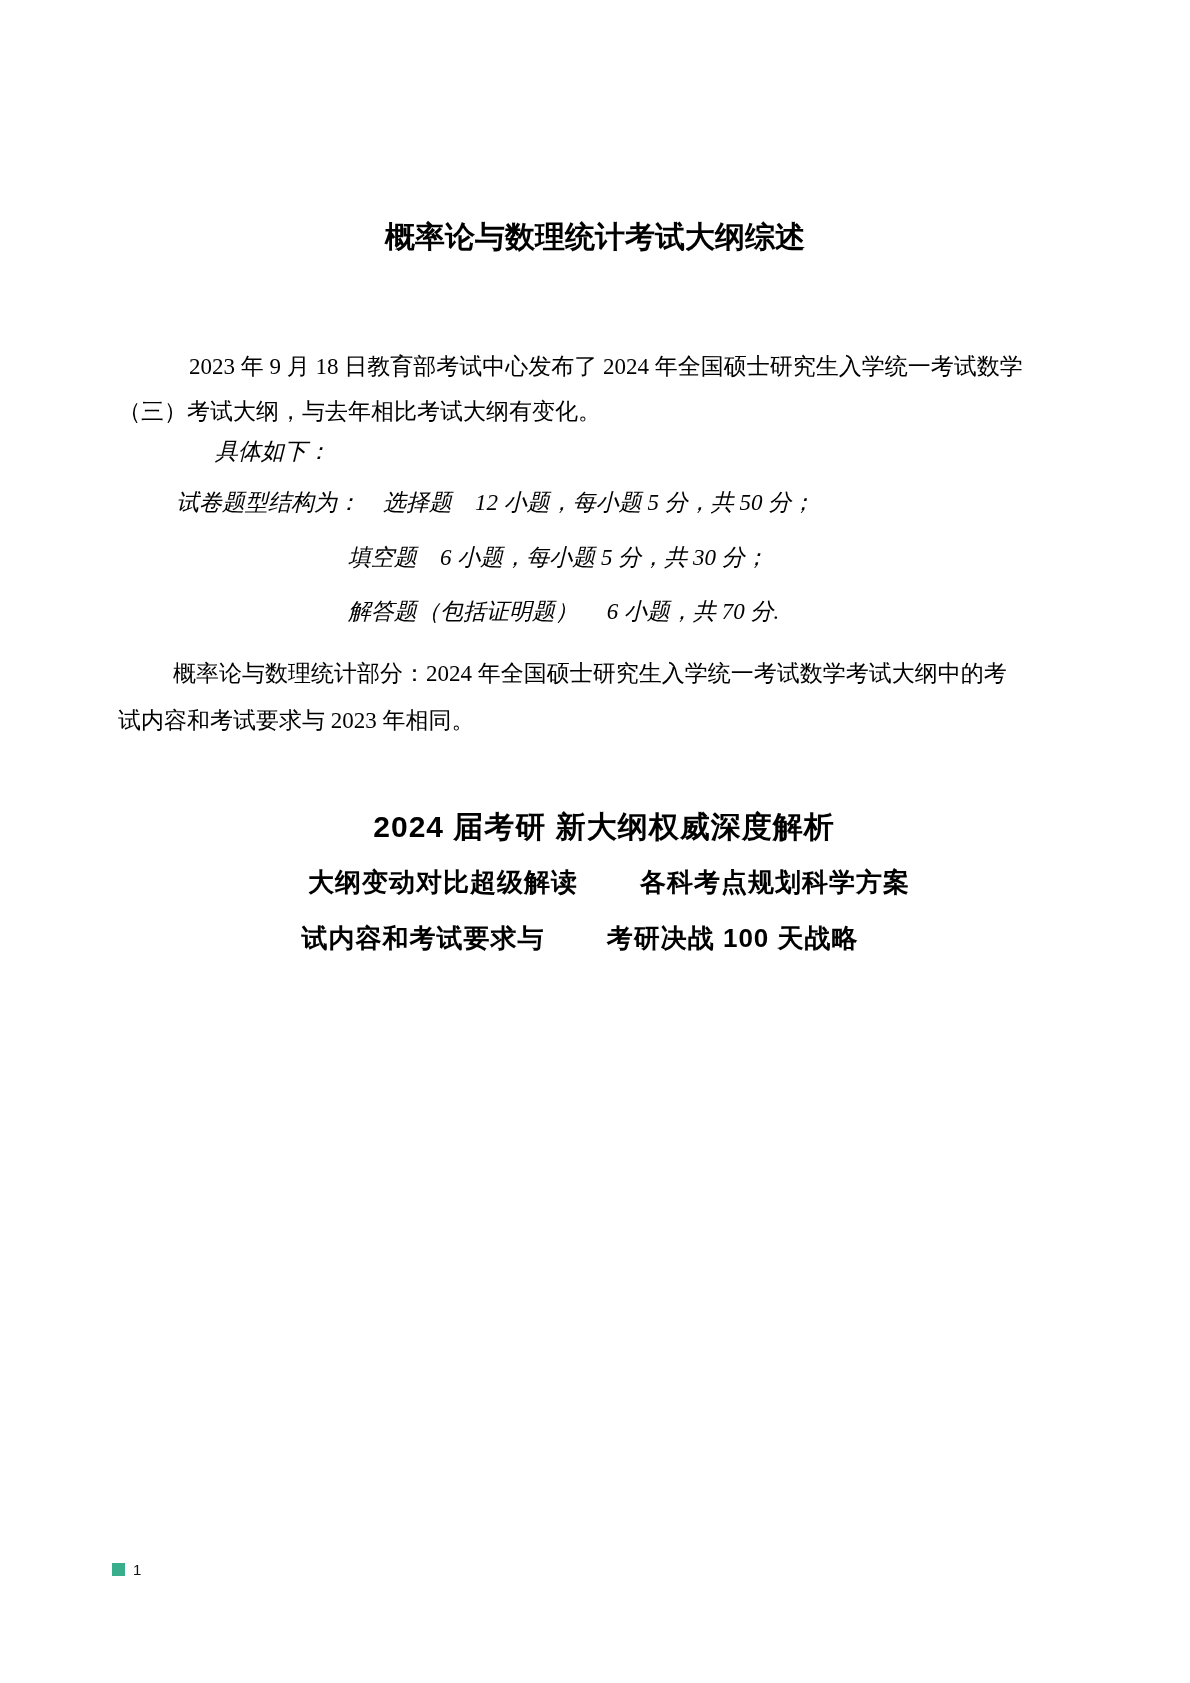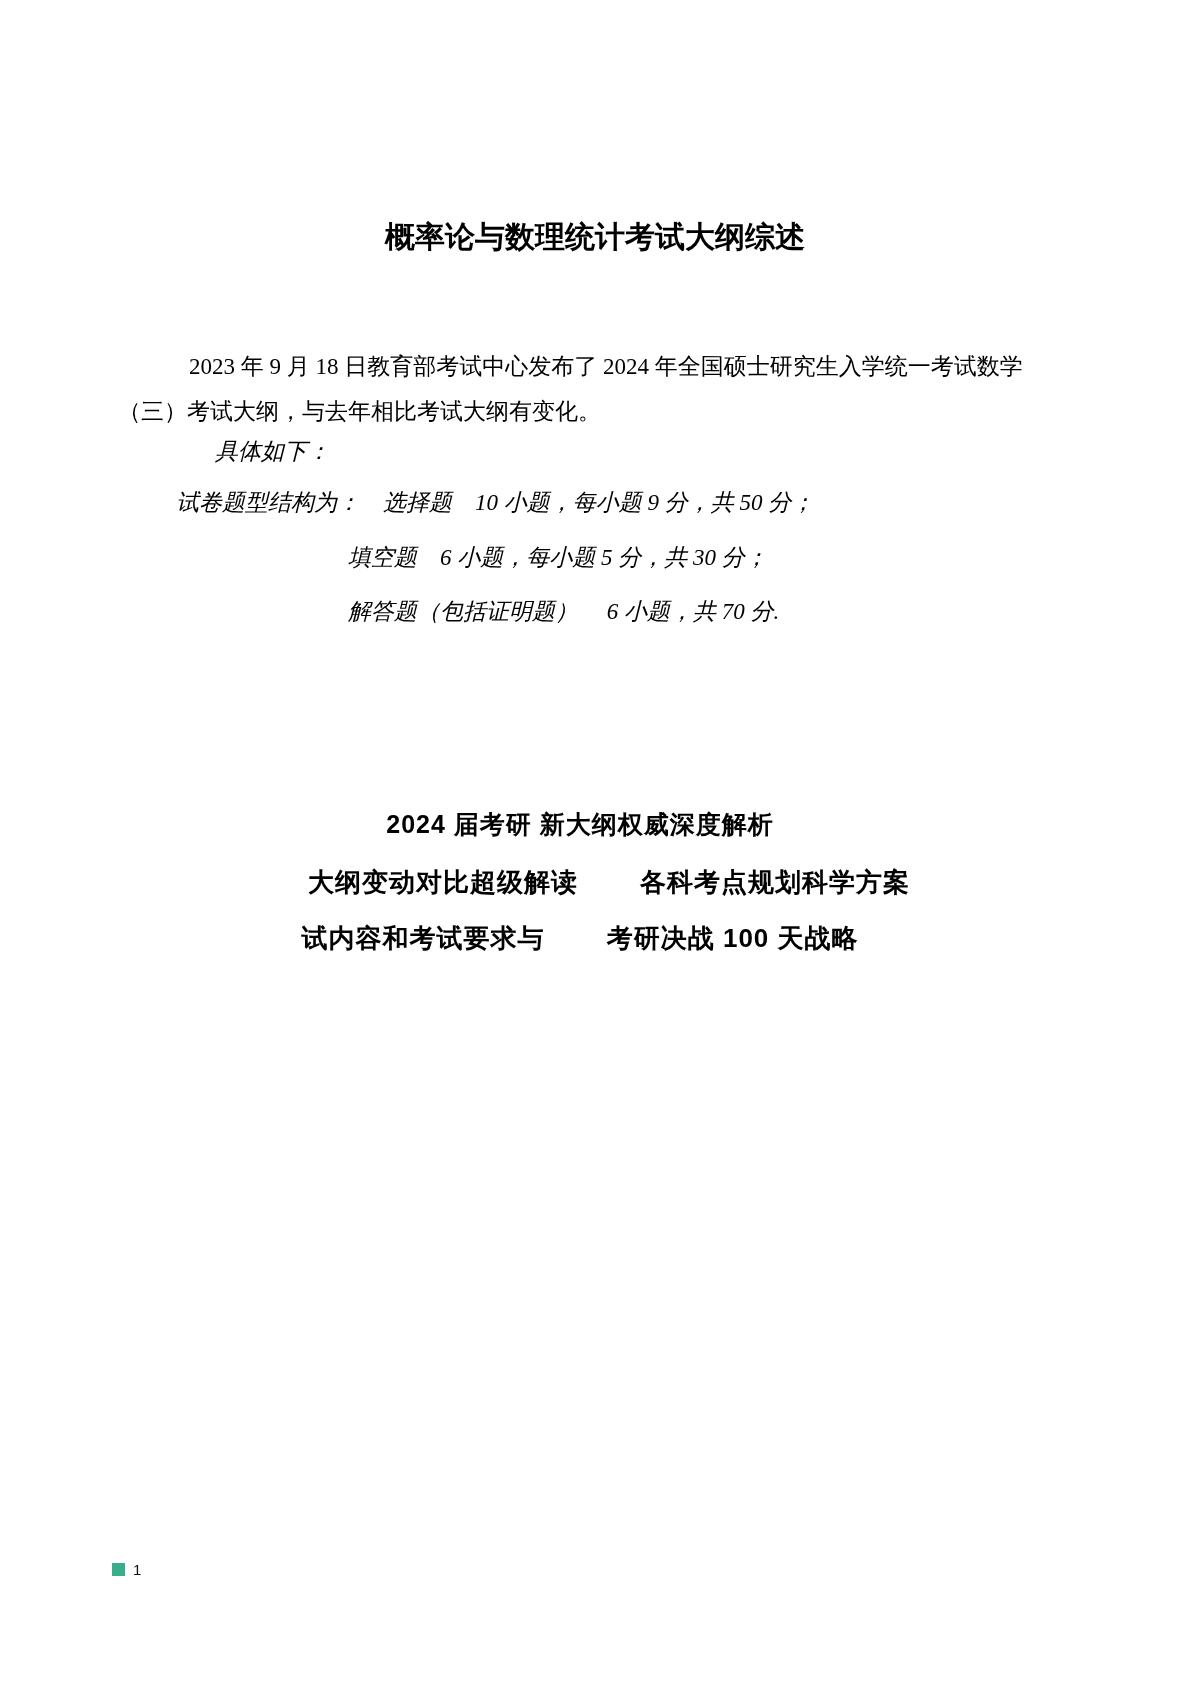--- a/index.html
+++ b/index.html
@@ -30,21 +30,21 @@
   .struct-2 { top: 544px; padding-left: 230px; }
   .struct-3 { top: 598px; padding-left: 230px; }
 
   .promo {
     font-family: "Liberation Sans", "DejaVu Sans", sans-serif;
     font-weight: bold;
     text-align: center;
     left: 0;
     width: 1160px;
   }
-  .promo-heading { top: 812px; font-size: 25px; letter-spacing: 1px; }
+  .promo-heading { top: 812px; font-size: 30px; letter-spacing: 1px; padding-left: 24px; }
   .promo-row { font-size: 26px; letter-spacing: 1px; }
   .promo-row-1 { top: 869px; padding-left: 29px; }
   .promo-row-2 { top: 925px; }
   .promo-row .phrase + .phrase { margin-left: 54px; }
 
   .footer {
     position: absolute;
     left: 112px;
     top: 1561px;
     display: flex;
@@ -67,24 +67,28 @@
     <div class="t2">概率论与数理统计考试大纲综述</div>
   </div>
 
   <div class="abs para intro">
     <div class="l1">2023 年 9 月 18 日教育部考试中心发布了 2024 年全国硕士研究生入学统一考试数学</div>
     <div class="l2">（三）考试大纲，与去年相比考试大纲有变化。</div>
   </div>
 
   <div class="abs single detail">具体如下：</div>
 
-  <div class="abs single struct-1">试卷题型结构为：　选择题　10 小题，每小题 9 分，共 50 分；</div>
+  <div class="abs single struct-1">试卷题型结构为：　选择题　12 小题，每小题 5 分，共 50 分；</div>
   <div class="abs single struct-2">填空题　6 小题，每小题 5 分，共 30 分；</div>
   <div class="abs single struct-3">解答题（包括证明题）　 6 小题，共 70 分.</div>
 
+  <div class="abs para summary">
+    <div class="l1">概率论与数理统计部分：2024 年全国硕士研究生入学统一考试数学考试大纲中的考</div>
+    <div class="l2">试内容和考试要求与 2023 年相同。</div>
+  </div>
 
   <div class="abs promo promo-heading">2024 届考研 新大纲权威深度解析</div>
 
   <div class="abs promo promo-row promo-row-1">
     <span class="phrase">大纲变动对比超级解读</span>
     <span class="phrase">各科考点规划科学方案</span>
   </div>
 
   <div class="abs promo promo-row promo-row-2">
     <span class="phrase">试内容和考试要求与</span>

